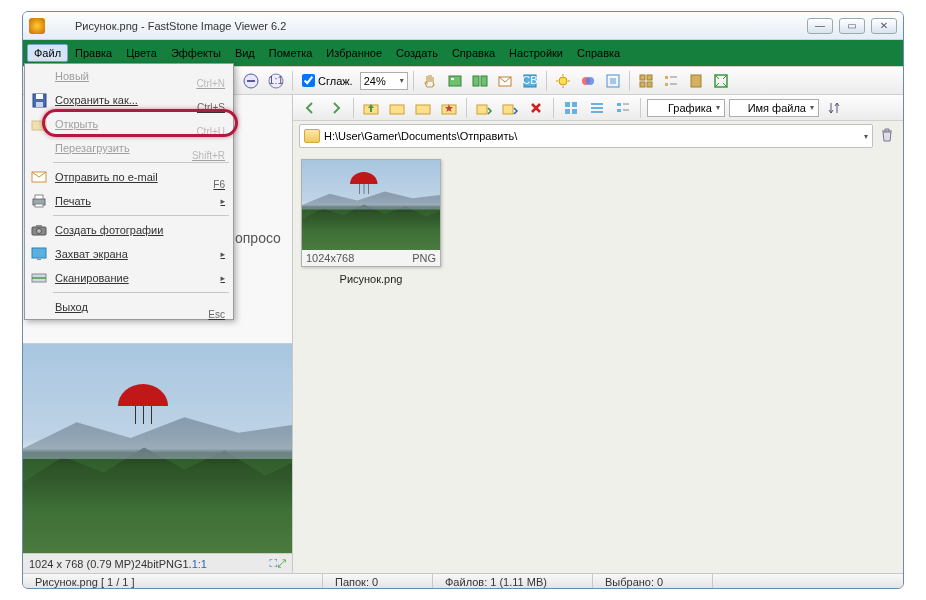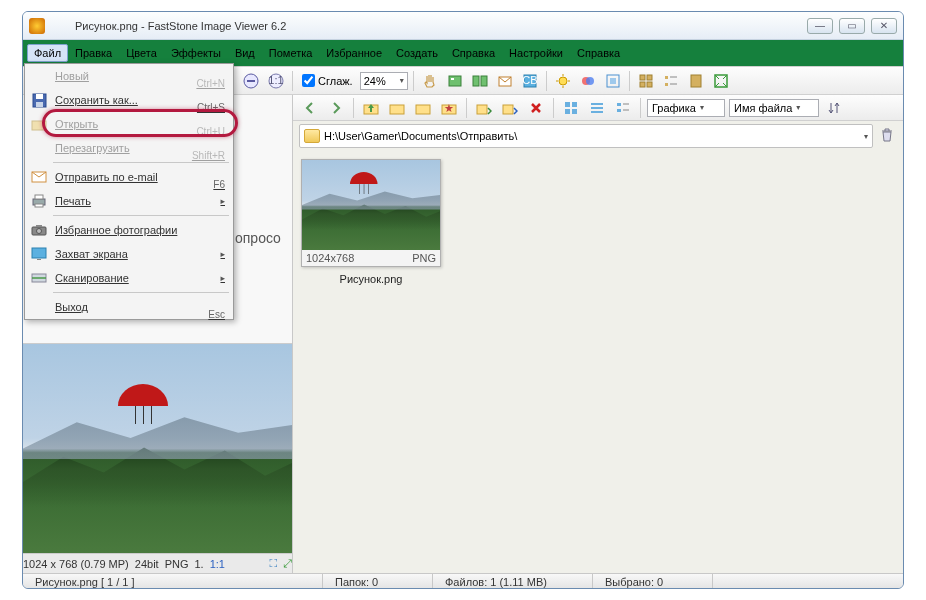--- a/index.html
+++ b/index.html
@@ -15,30 +15,30 @@
 .menubar .menu-item.active { background: #d6e4f7; border: 1px solid #7da2ce; border-radius: 2px; padding: 2px 6px; }
 .toolbar1 { height: 28px; background: linear-gradient(#fdfdfd,#ececec); border-bottom:1px solid #d0d0d0; display:flex; align-items:center; padding:0 4px; gap:3px; }
 .tbtn { width:22px; height:22px; display:flex; align-items:center; justify-content:center; border-radius:2px; }
 .tsep { width:1px; height:20px; background:#ccc; margin:0 2px; }
 .smooth-chk { display:flex; align-items:center; gap:3px; margin:0 4px; }
 .zoom-field { width:48px; height:18px; border:1px solid #abadb3; background:#fff; padding:0 3px; display:flex; align-items:center; justify-content:space-between; }
 .zoom-field::after { content:"▾"; font-size:8px; color:#555; }
 .content { display:flex; height: calc(100% - 28px - 22px - 28px - 20px); }
 .left-col { width:270px; display:flex; flex-direction:column; border-right:1px solid #c8c8c8; background:#f8f8f8; }
 .left-spacer { flex:1; }
-.preview-info { height:20px; background:#eaeaea; border-top:1px solid #ccc; display:flex; align-items:center; padding:0 0; font-size:10px; color:#333; gap:6px; }
+.preview-info { height:20px; background:#eaeaea; border-top:1px solid #ccc; display:flex; align-items:center; padding:0 6px; font-size:10px; color:#333; gap:0; }
 .preview-img { height:210px; position:relative; overflow:hidden; border-top:1px solid #ccc; }
 .landscape { position:absolute; inset:0; background: linear-gradient(to bottom, #a8c6e0 0%, #bfd3e6 45%, #d5e0ea 50%, #2f5a2a 52%, #3a6b33 70%, #4a7a3e 100%); }
 .landscape::before { content:""; position:absolute; left:0; right:0; top:48%; height:30%; background: linear-gradient(to bottom, #1a3a18, #2e5528 40%, transparent); clip-path: polygon(0 60%, 15% 20%, 30% 45%, 45% 5%, 60% 40%, 75% 10%, 90% 50%, 100% 30%, 100% 100%, 0 100%); }
 .landscape::after { content:""; position:absolute; left:0; right:0; top:30%; height:25%; background: linear-gradient(to bottom, #6b7f8f, #8a9baa); clip-path: polygon(0 80%, 20% 30%, 40% 60%, 60% 20%, 80% 50%, 100% 35%, 100% 100%, 0 100%); opacity:0.7; }
 .parachute { position:absolute; width:50px; height:22px; background:#c01818; border-radius: 50% 50% 0 0 / 100% 100% 0 0; }
 .parachute::after { content:""; position:absolute; left:50%; top:100%; width:1px; height:18px; background:#333; box-shadow: -8px 0 #333, 8px 0 #333; }
 .right-col { flex:1; display:flex; flex-direction:column; background:#f0f0ea; }
 .nav-toolbar { height:26px; background:linear-gradient(#fdfdfd,#ececec); border-bottom:1px solid #d0d0d0; display:flex; align-items:center; padding:0 6px; gap:4px; }
-.combo { height:18px; border:1px solid #abadb3; background:#fff; display:flex; align-items:center; justify-content:flex-start; padding:0 4px; }
+.combo { height:18px; border:1px solid #abadb3; background:#fff; display:flex; align-items:center; justify-content:flex-end; padding:0 4px; }
 .combo::after { content:"▾"; font-size:8px; color:#555; margin-left:4px; }
 .path-bar { height:24px; background:#fff; border:1px solid #c0c0c0; margin:3px 6px; display:flex; align-items:center; padding:0 4px; border-radius:2px; }
 .path-folder-icon { width:16px; height:14px; background:linear-gradient(#ffe9a3,#f0c95a); border:1px solid #d4a838; border-radius:2px; margin-right:4px; }
 .path-bar::after { content:"▾"; font-size:8px; color:#555; margin-left:auto; }
 .trash { width:16px; height:16px; margin:6px 8px 0 0; color:#777; }
 .path-row { display:flex; align-items:flex-start; }
 .thumb-area { flex:1; padding:8px; display:flex; align-items:flex-start; }
 .thumb { width:140px; }
 .thumb-frame { border:1px solid #b0b0b0; background:#fff; padding:0; box-shadow: 1px 1px 3px rgba(0,0,0,0.2); }
 .thumb-img { height:90px; position:relative; overflow:hidden; }
@@ -397,21 +397,21 @@
     </div>
     <div class="dd-sep"></div>
     <div class="dd-item">
       <span class="dd-icon">
           <svg width="16" height="12">
             <rect x="1" y="3" width="14" height="8" rx="1" fill="#888" stroke="#555"></rect>
             <circle cx="8" cy="7" r="2.5" fill="#bbb" stroke="#555"></circle>
             <rect x="5" y="1" width="6" height="2" fill="#888"></rect>
           </svg>
         </span>
-      <span>Избранное фотографии</span>
+      <span>Создать фотографии</span>
     </div>
     <div class="dd-item">
       <span class="dd-icon">
           <svg width="16" height="14">
             <rect x="1" y="1" width="14" height="10" fill="#5bb0e0" stroke="#2a80b0"></rect>
             <rect x="6" y="12" width="4" height="1" fill="#888"></rect>
           </svg>
         </span>
       <span>Захват экрана</span>
       <span class="arrow">▸</span>

